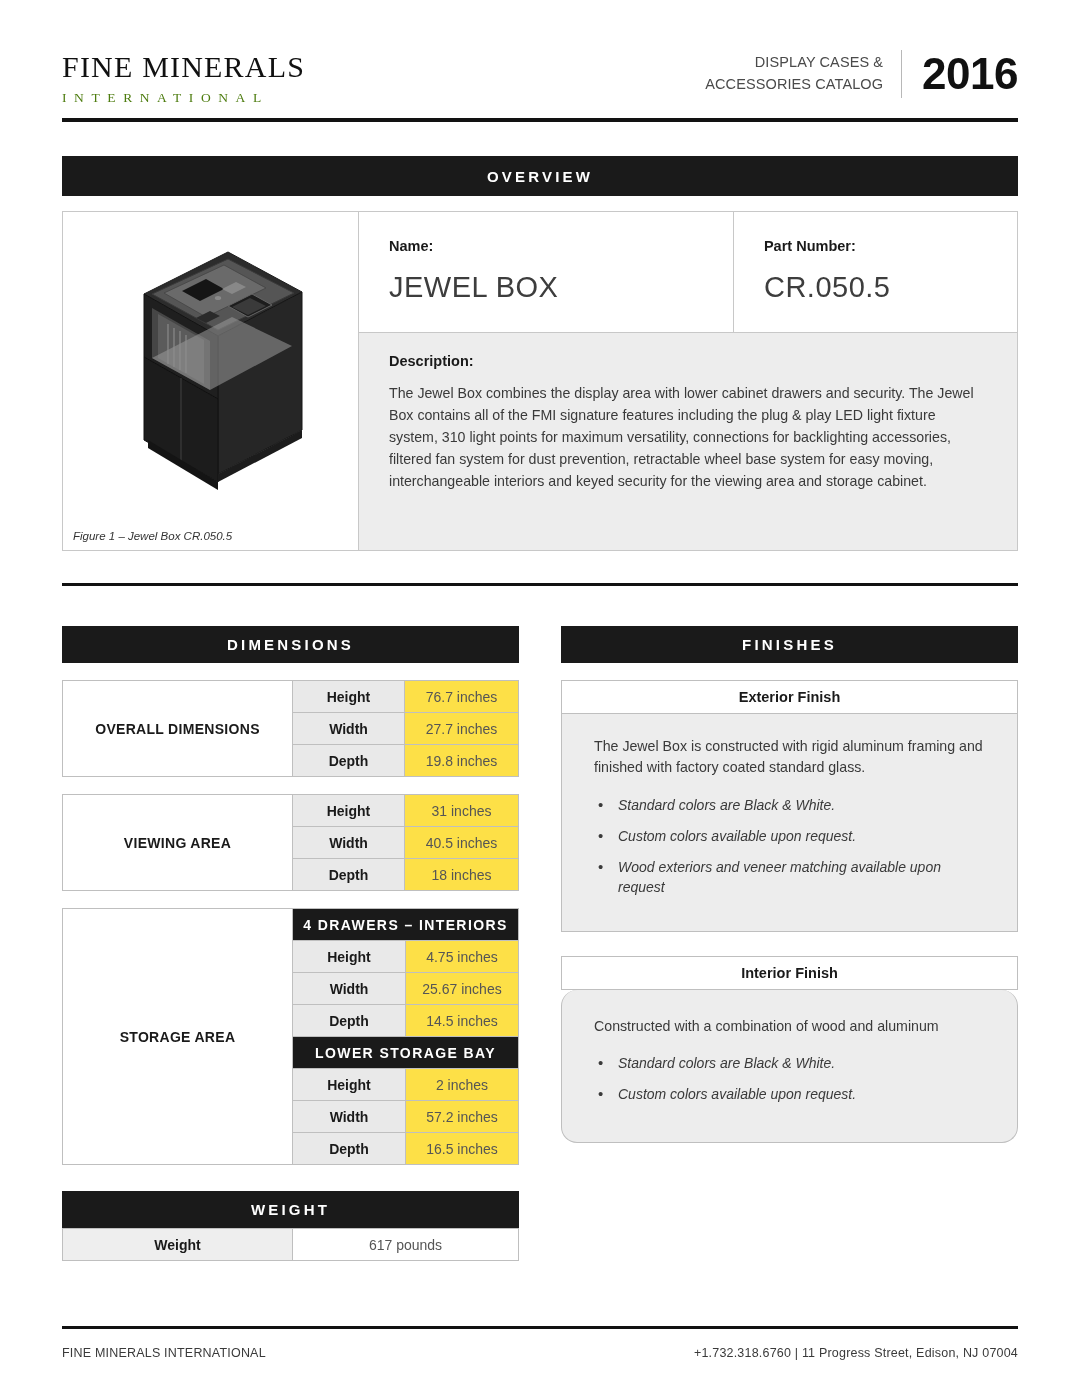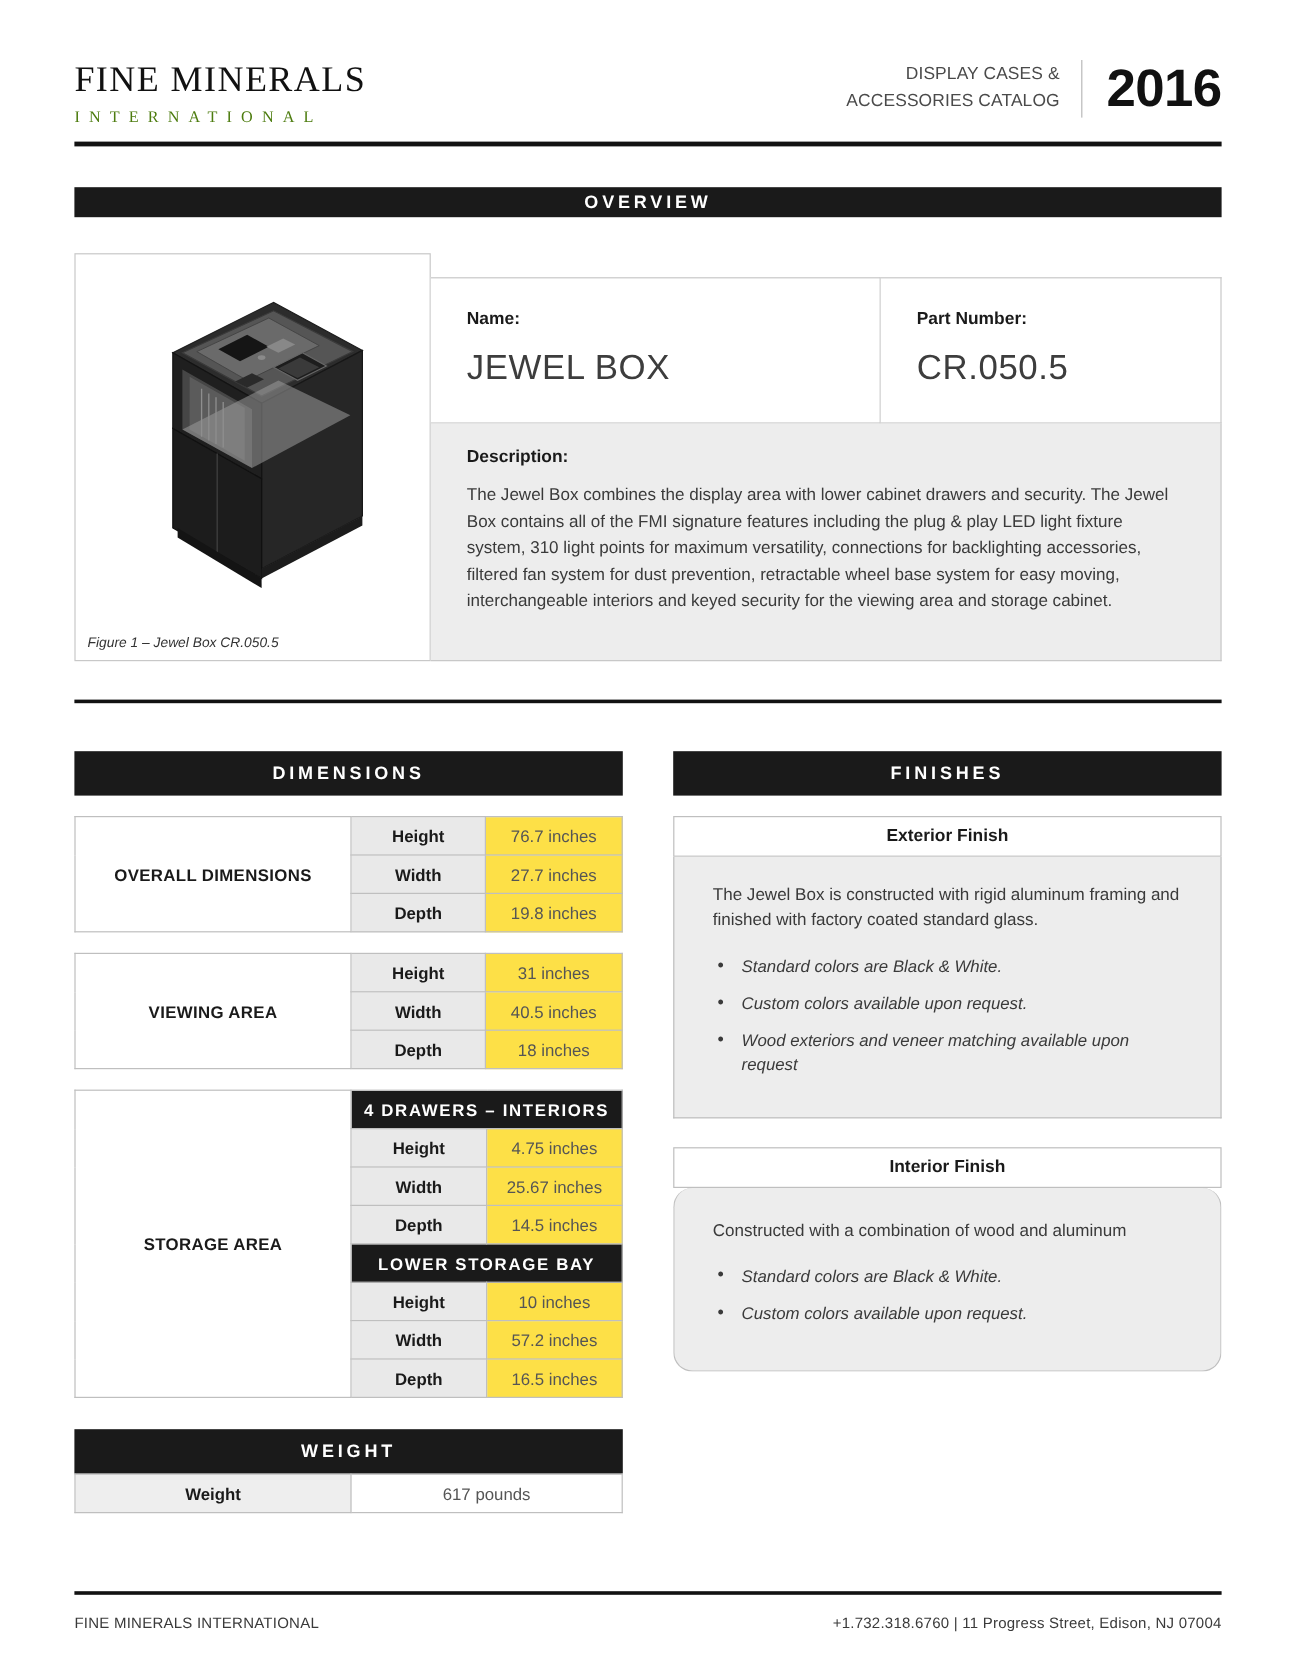--- a/index.html
+++ b/index.html
@@ -66,40 +66,40 @@
     background: #1a1a1a;
     color: #ffffff;
     text-align: center;
     font-weight: bold;
     letter-spacing: 3.2px;
     font-size: 15px;
     display: flex; align-items: center; justify-content: center;
   }
 
   .overview-band {
-    position: absolute; left: 62px; top: 156px; width: 956px; height: 25px;
+    position: absolute; left: 62px; top: 156px; width: 956px; height: 40px;
   }
 
   
   .overview { position: absolute; left: 62px; top: 211px; width: 956px; }
   .ov-top { display: flex; }
   .ov-figure {
     width: 297px;
     border: 1px solid #c8c8c8;
     background: #ffffff;
     display: flex; flex-direction: column; justify-content: space-between;
     height: 340px;
     padding: 0;
   }
   .fig-img { flex: 1; display: flex; align-items: center; justify-content: center; }
   .fig-caption {
     font-style: italic; font-size: 11.5px; color: #333;
     padding: 5px 10px 8px 10px;
   }
-  .ov-right { flex: 1; display: flex; flex-direction: column; margin-top: 20px; }
+  .ov-right { flex: 1; display: flex; flex-direction: column; }
   .ov-namerow { display: flex; height: 122px; }
   .ov-cell {
     border: 1px solid #c8c8c8;
     border-left: none;
     padding: 26px 30px 0 30px;
     background: #ffffff;
   }
   .ov-cell.name { flex: 1.9; }
   .ov-cell.part { flex: 1.35; }
   .ov-label { font-size: 14.5px; font-weight: bold; color: #1a1a1a; margin-bottom: 17px; }
@@ -325,21 +325,21 @@
       </tr>
       <tr>
         <td class="key">Depth</td>
         <td class="val">14.5 inches</td>
       </tr>
       <tr>
         <td class="subhead" colspan="2">LOWER STORAGE BAY</td>
       </tr>
       <tr>
         <td class="key">Height</td>
-        <td class="val">10 inches</td>
+        <td class="val">2 inches</td>
       </tr>
       <tr>
         <td class="key">Width</td>
         <td class="val">57.2 inches</td>
       </tr>
       <tr>
         <td class="key">Depth</td>
         <td class="val">16.5 inches</td>
       </tr>
     </tbody>

